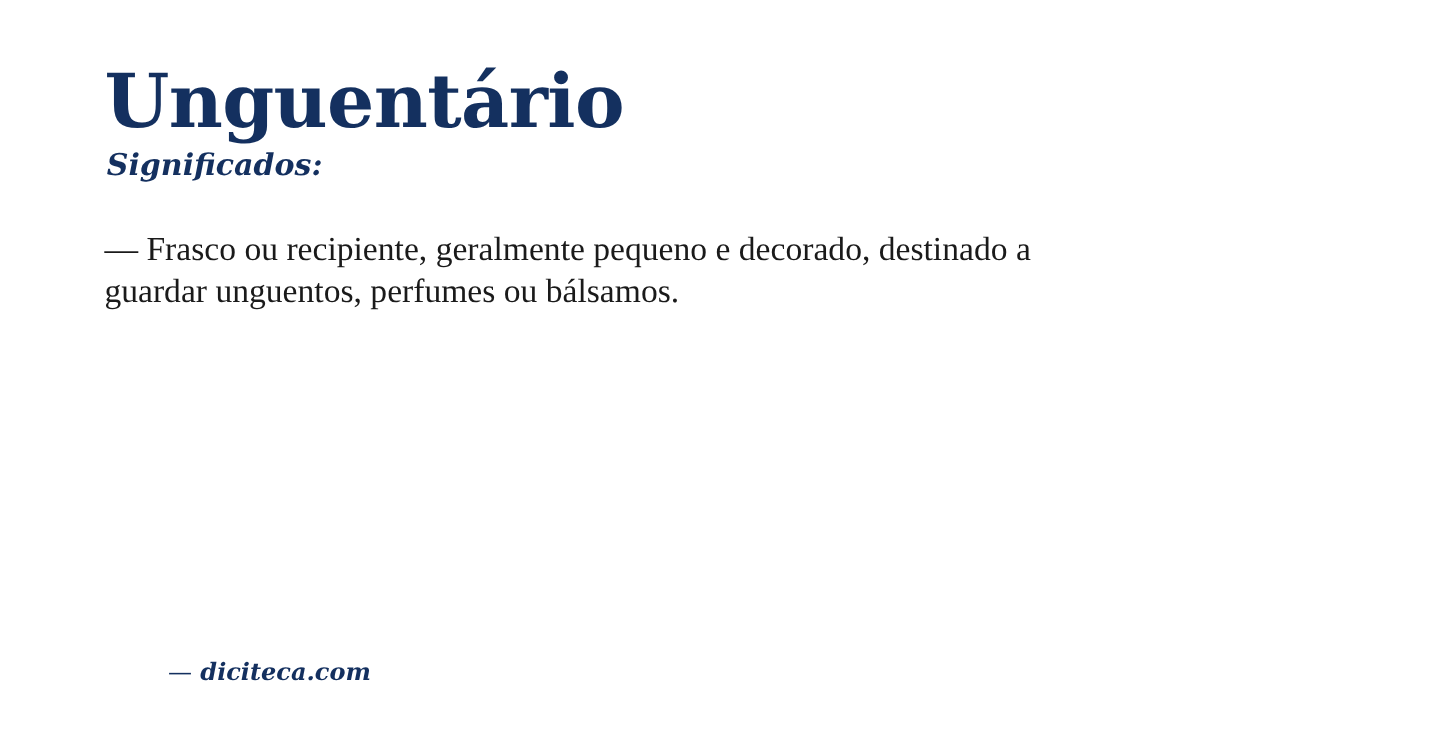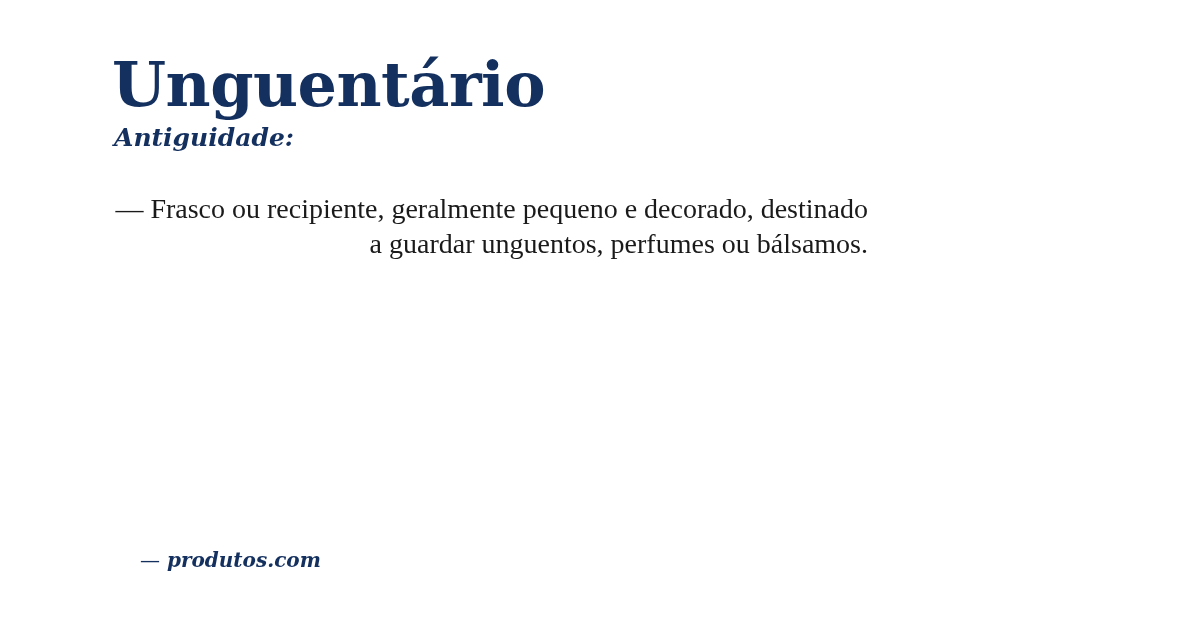--- a/index.html
+++ b/index.html
@@ -10,21 +10,21 @@
     width: 1200px;
     height: 628px;
     background: #ffffff;
     font-family: "Liberation Serif", serif;
     overflow: hidden;
   }
   .card {
     box-sizing: border-box;
     width: 1008px;
     height: 628px;
-    padding: 52px 140px 0 112px;
+    padding: 52px 140px 0 87px;
     position: relative;
   }
   .word {
     font-family: "DejaVu Serif", serif;
     font-weight: bold;
     font-size: 62px;
     line-height: 1.05;
     color: #14305f;
     letter-spacing: -0.5px;
     margin: 0;
@@ -32,21 +32,20 @@
   .subtitle {
     font-family: "DejaVu Serif", serif;
     font-style: italic;
     font-weight: bold;
     font-size: 25px;
     color: #14305f;
     margin: 6px 0 0 2px;
   }
   .senses {
     margin-top: 40px;
-    text-align: right;
   }
   .sense {
     font-family: "Liberation Serif", serif;
     font-size: 28px;
     line-height: 1.24;
     color: #1a1a1a;
     margin: 0 0 24px 0;
     max-width: 930px;
   }
   .source {
@@ -64,24 +63,24 @@
     font-style: normal;
   }
 </style>
 </head>
 <body>
 
 <div class="card">
 
   <h1 class="word">Unguentário</h1>
 
-  <div class="subtitle">Antiguidade:</div>
+  <div class="subtitle">Significados:</div>
 
   <div class="senses">
     <p class="sense">— Frasco ou recipiente, geralmente pequeno e decorado, destinado a guardar unguentos, perfumes ou bálsamos.</p>
   </div>
 
   <div class="source">
     <span class="dash">—</span>
-    <span>produtos.com</span>
+    <span>diciteca.com</span>
   </div>
 
 </div>
 
 </body></html>

